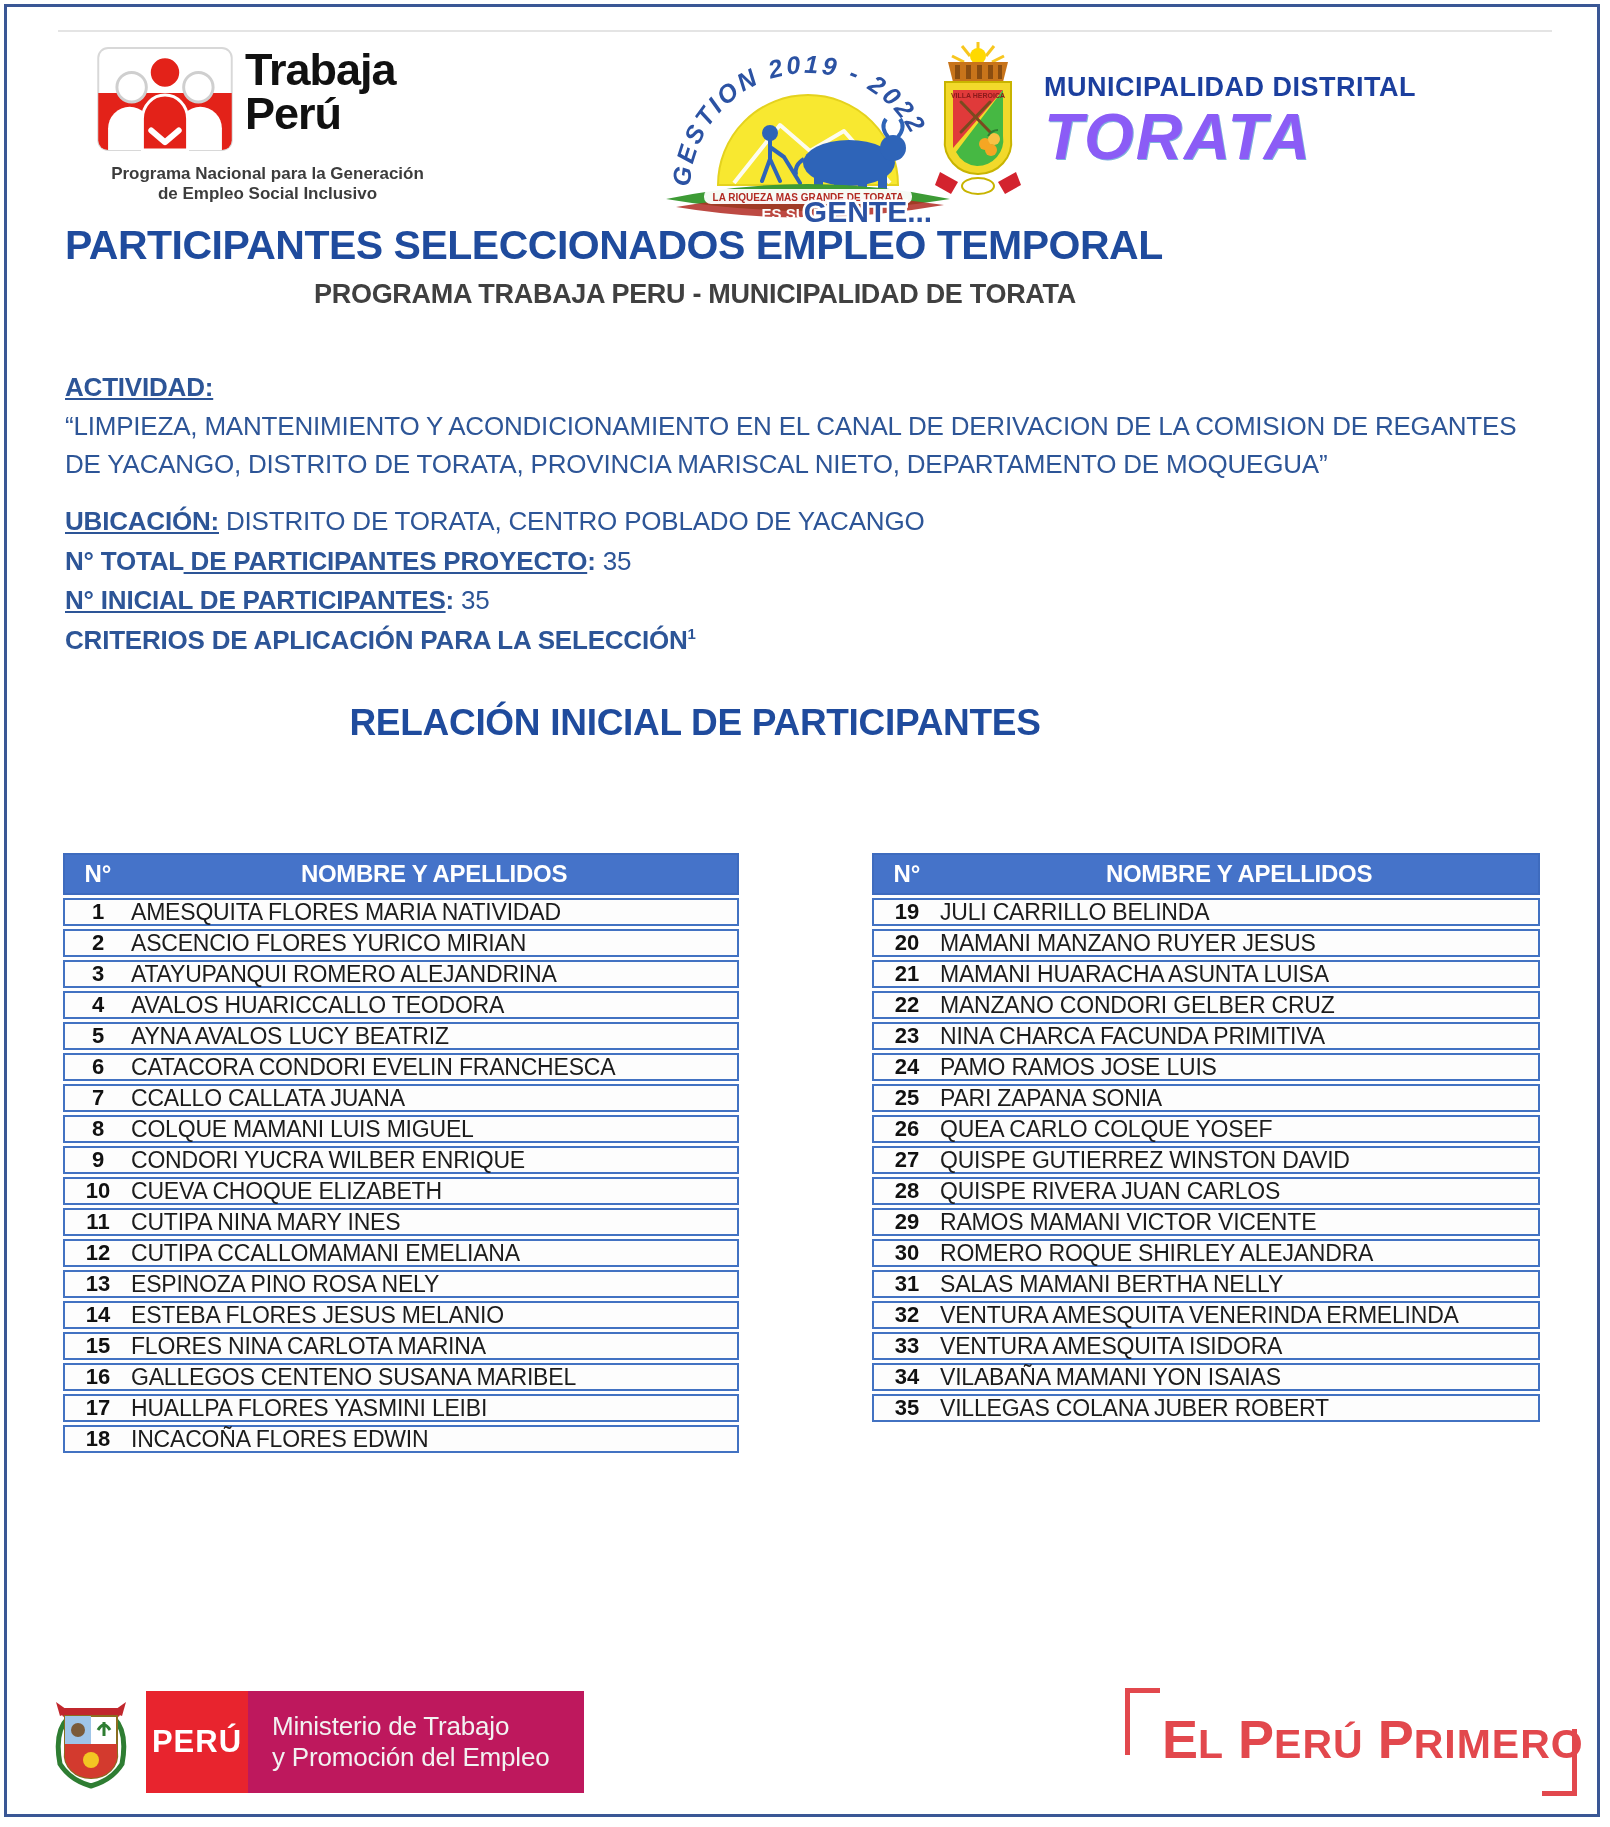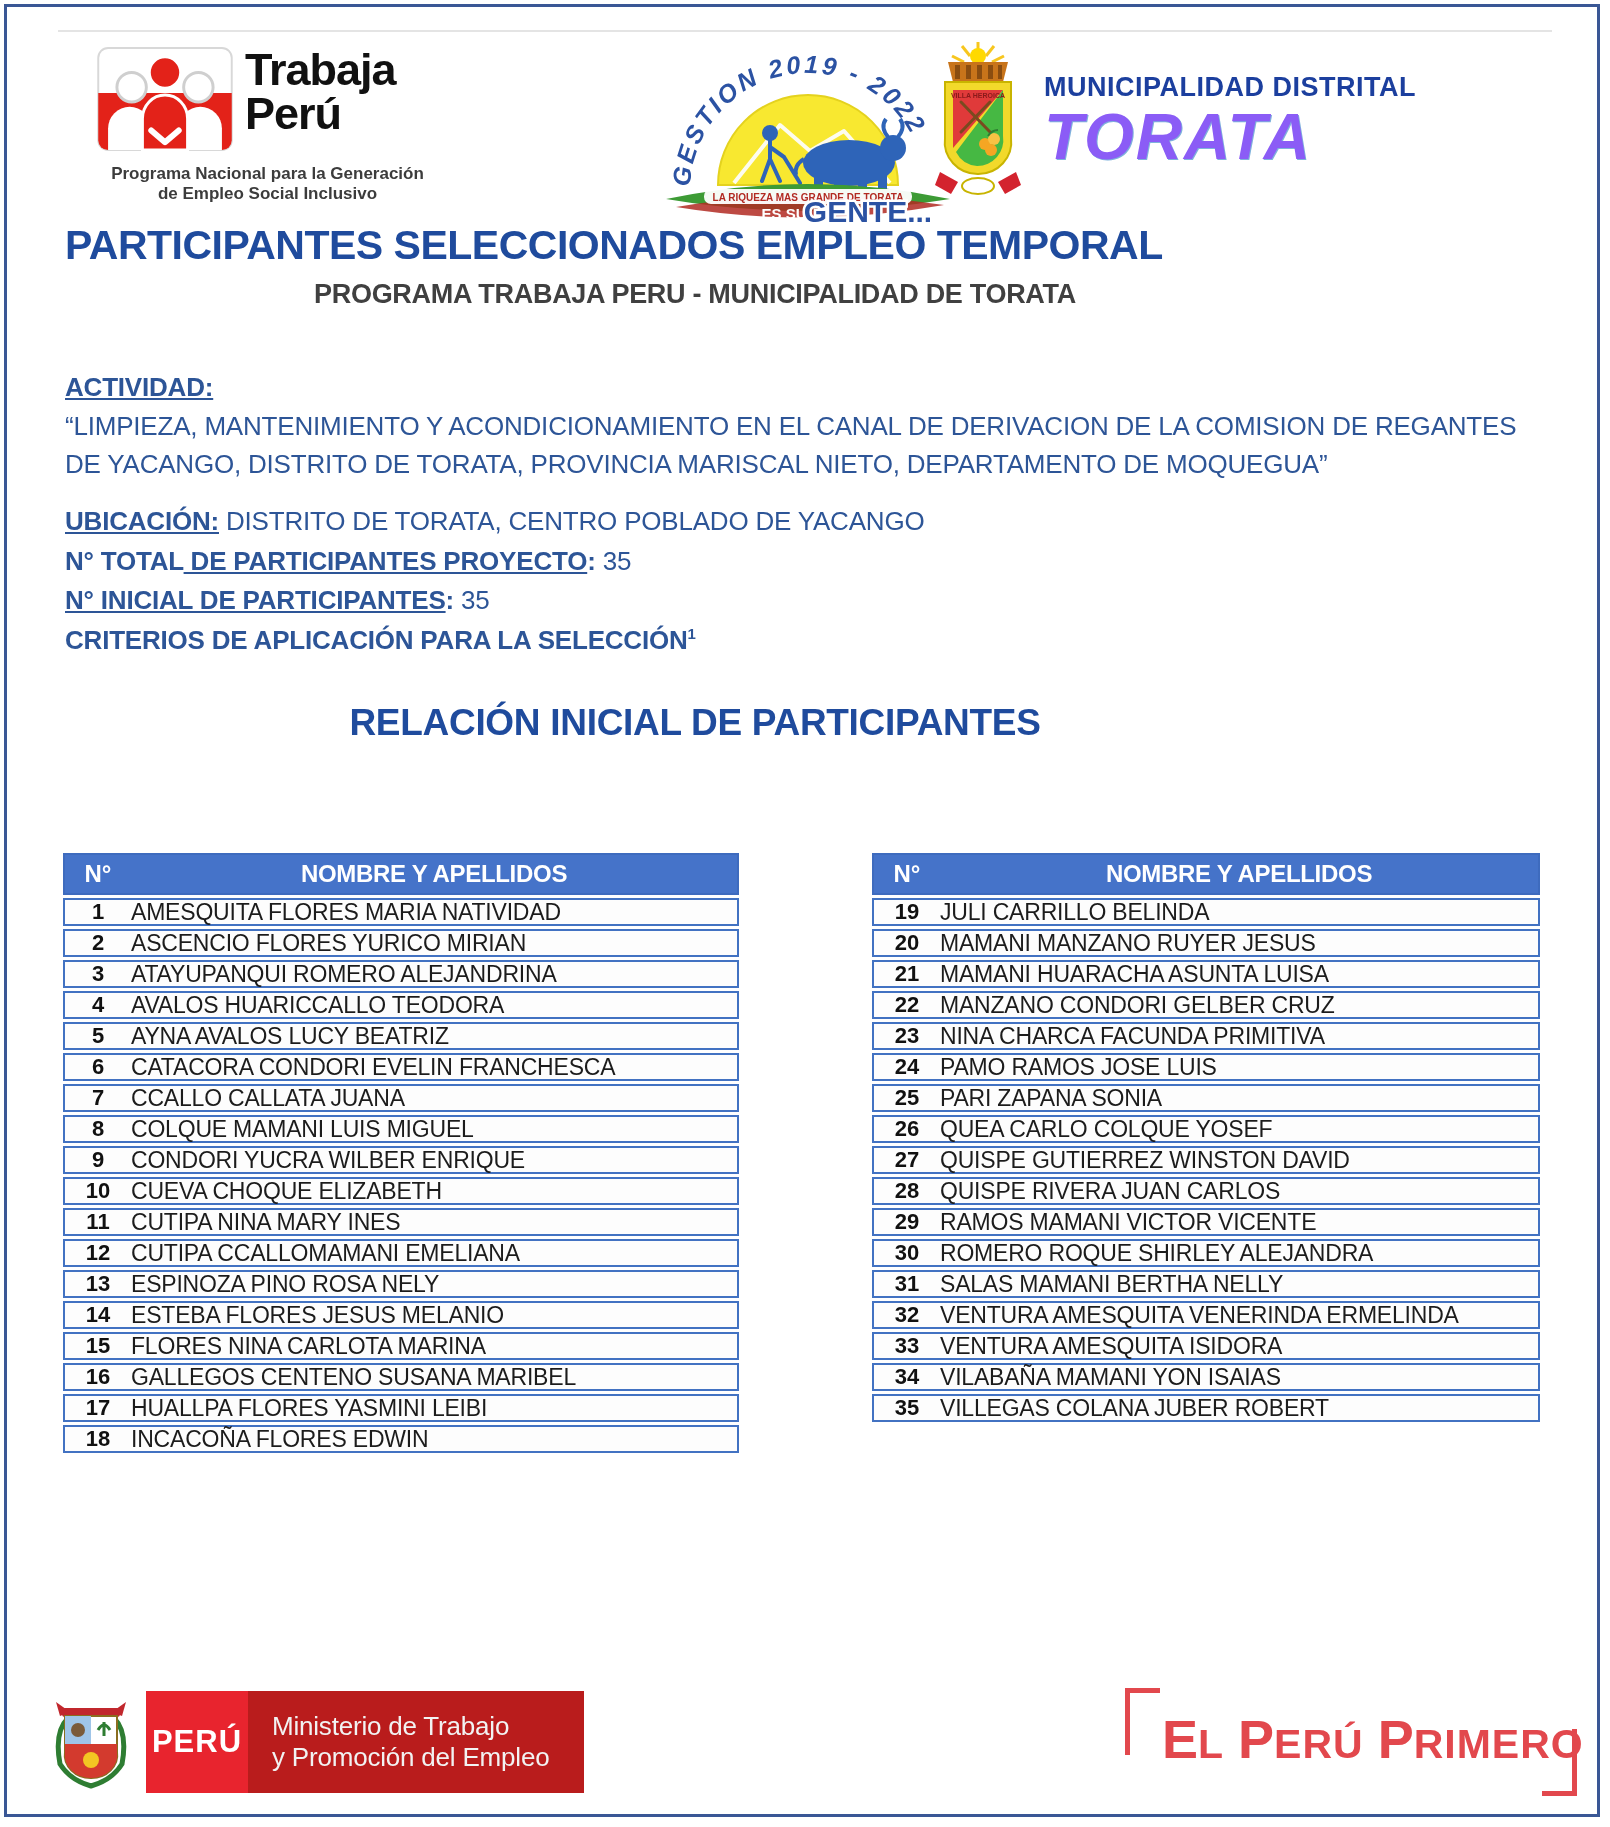--- a/index.html
+++ b/index.html
@@ -42,21 +42,21 @@
   .th-num{width:66px;text-align:center;flex:none;}
   .th-name{flex:1;text-align:center;letter-spacing:-0.3px;}
   .trow{display:flex;align-items:center;height:28px;margin-top:3px;border:2px solid #4272C2;box-sizing:border-box;background:#fdfdfd;}
   .tnum{width:66px;flex:none;text-align:center;font-weight:bold;font-size:22px;color:#111;}
   .tname{flex:1;font-size:23px;color:#1c1c1c;letter-spacing:-0.2px;white-space:nowrap;overflow:hidden;}
 
   
   .footer-ministry{position:absolute;left:50px;top:1690px;height:104px;display:flex;align-items:center;}
   .escudo{width:82px;height:100px;flex:none;margin-right:14px;}
   .peru-box{width:102px;height:102px;background:#E8242E;flex:none;display:flex;align-items:center;justify-content:center;color:#fff;font-weight:bold;font-size:31px;letter-spacing:1px;}
-  .mintra-box{width:312px;height:102px;background:#b91c1c;flex:none;display:flex;flex-direction:column;justify-content:center;padding-left:24px;box-sizing:content-box;color:#F2F2F2;font-size:26px;line-height:1.18;letter-spacing:-0.2px;}
+  .mintra-box{width:312px;height:102px;background:#be185d;flex:none;display:flex;flex-direction:column;justify-content:center;padding-left:24px;box-sizing:content-box;color:#F2F2F2;font-size:26px;line-height:1.18;letter-spacing:-0.2px;}
 
   .footer-slogan{position:absolute;left:1125px;top:1688px;width:452px;height:108px;}
   .brk{position:absolute;width:30px;height:62px;}
   .brk-l{left:0;top:0;border-left:5px solid #E2484D;border-top:5px solid #E2484D;}
   .brk-r{right:0;bottom:0;border-right:5px solid #E2484D;border-bottom:5px solid #E2484D;}
   .slogan-text{position:absolute;left:30px;top:20px;width:392px;text-align:center;color:#E2484D;font-weight:800;white-space:nowrap;}
   .slogan-text .w{display:inline-block;margin:0 7px;}
   .slogan-text .cap{font-size:54px;}
   .slogan-text .rest{font-size:41px;letter-spacing:1px;}
 </style>

